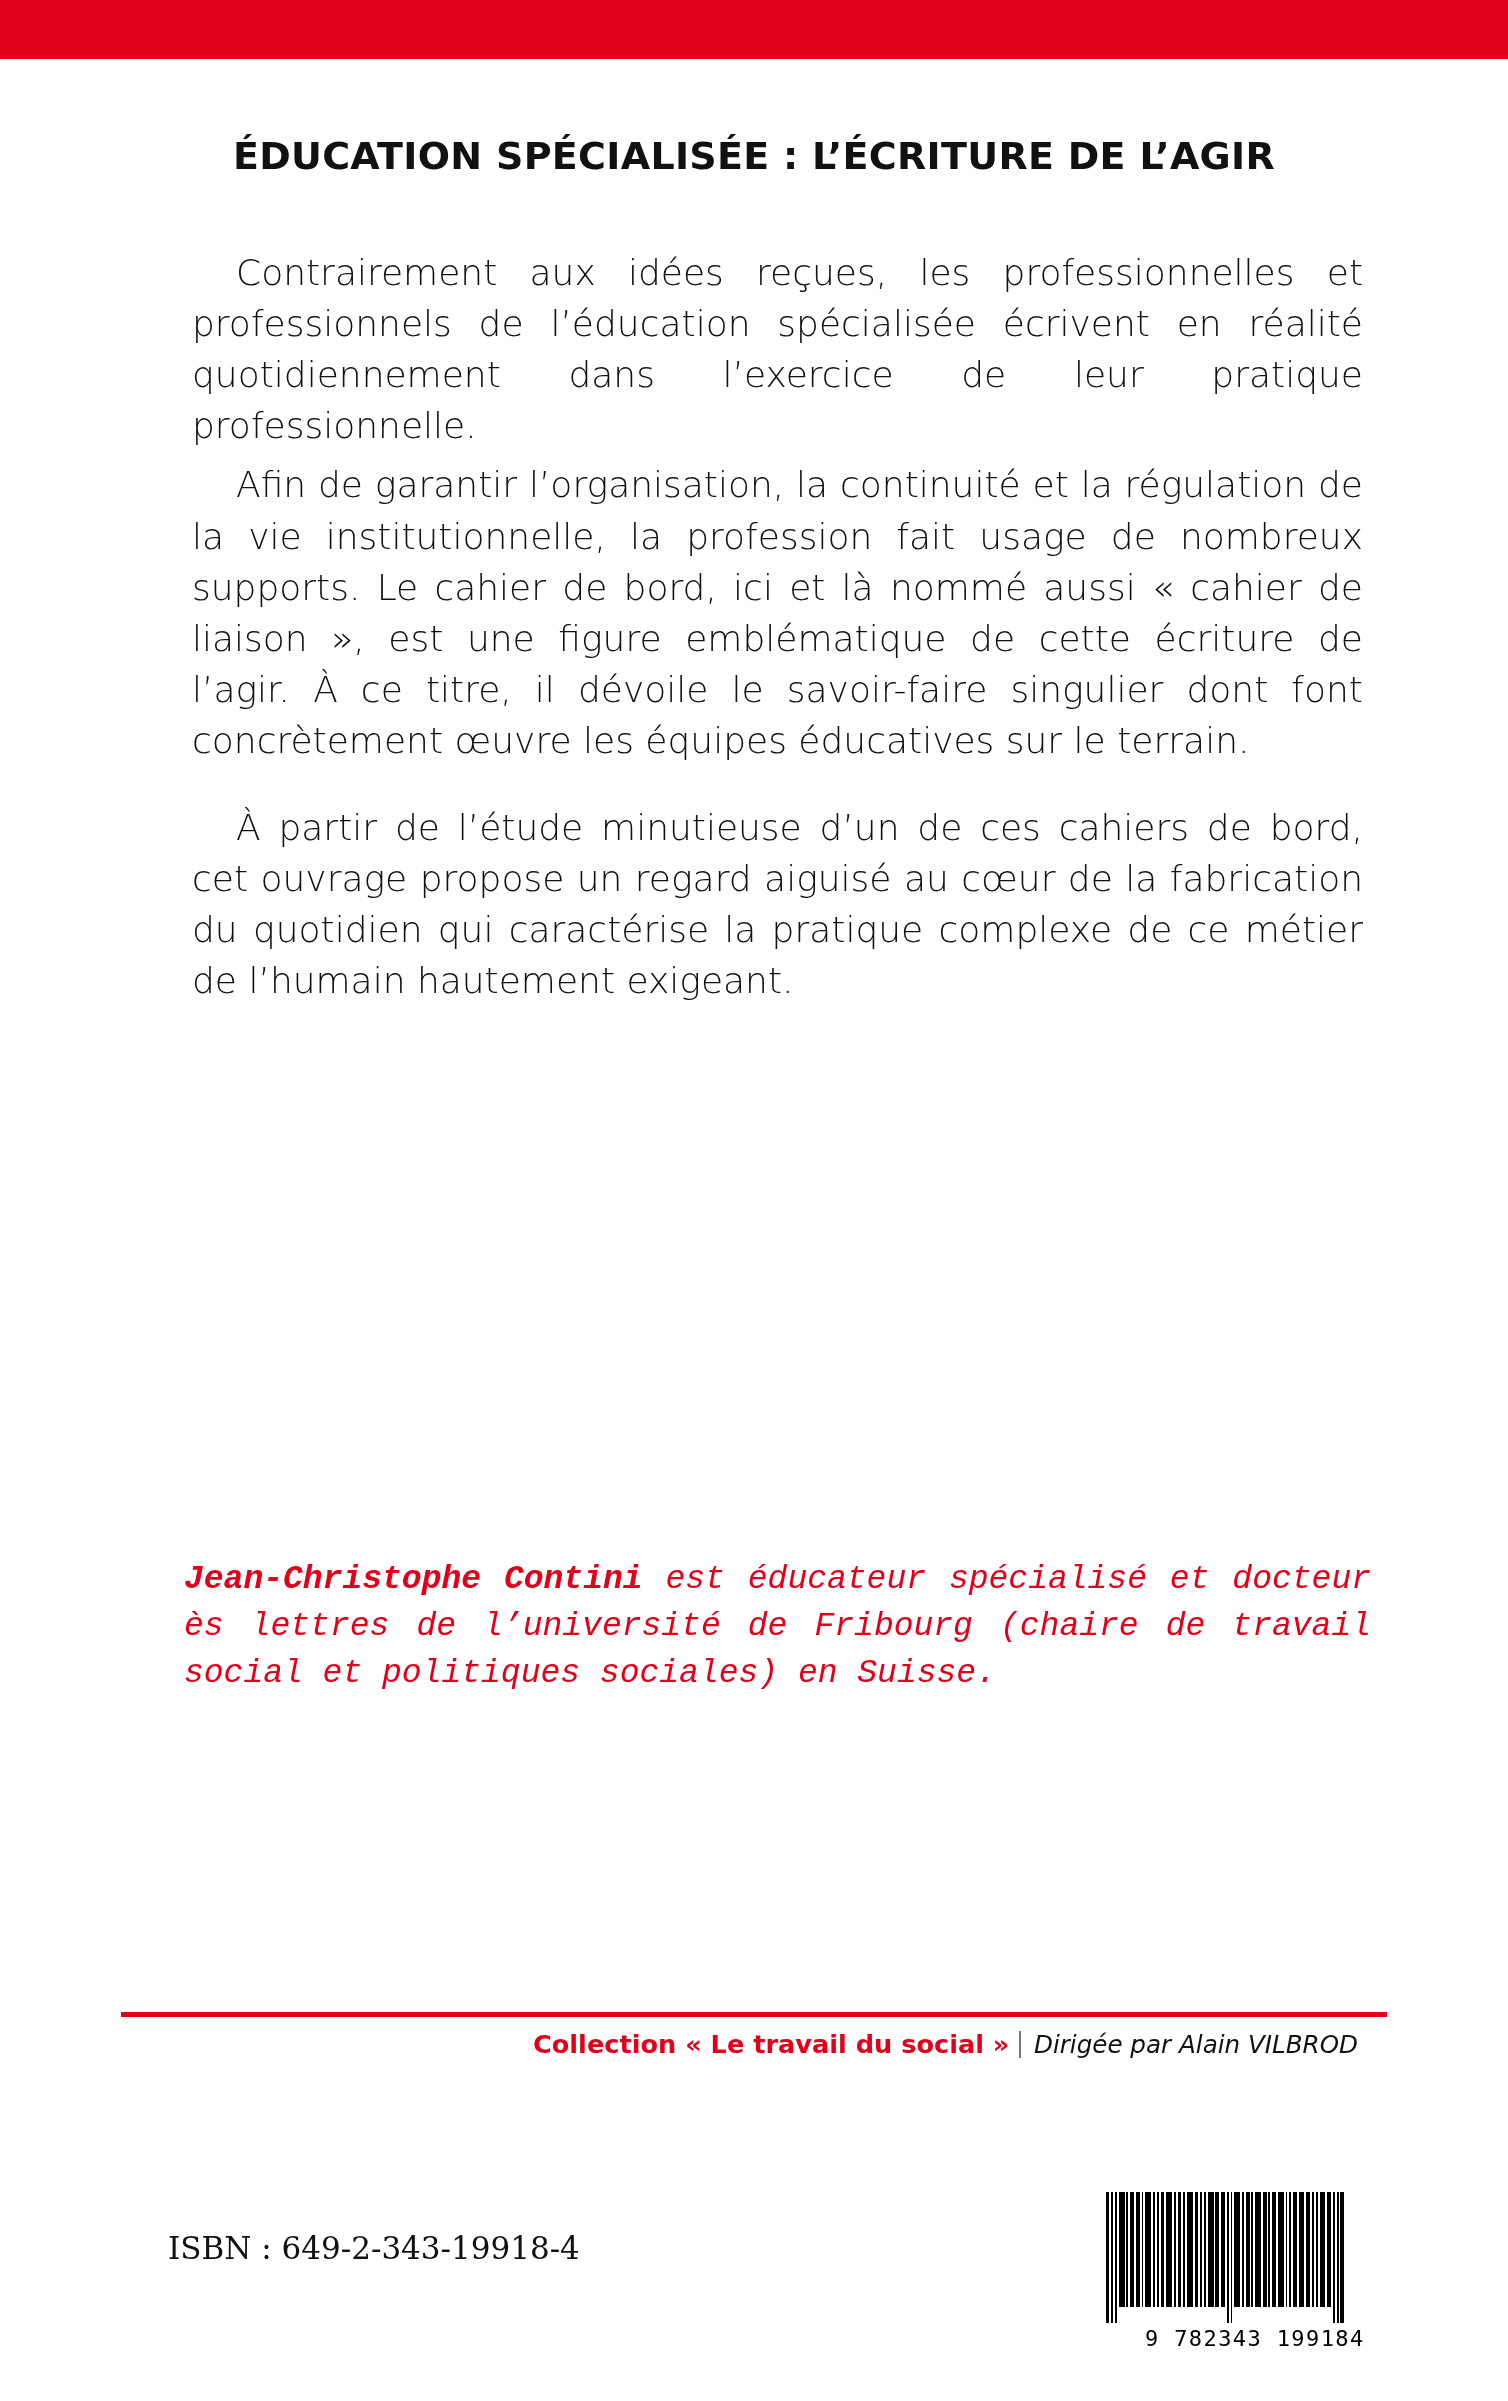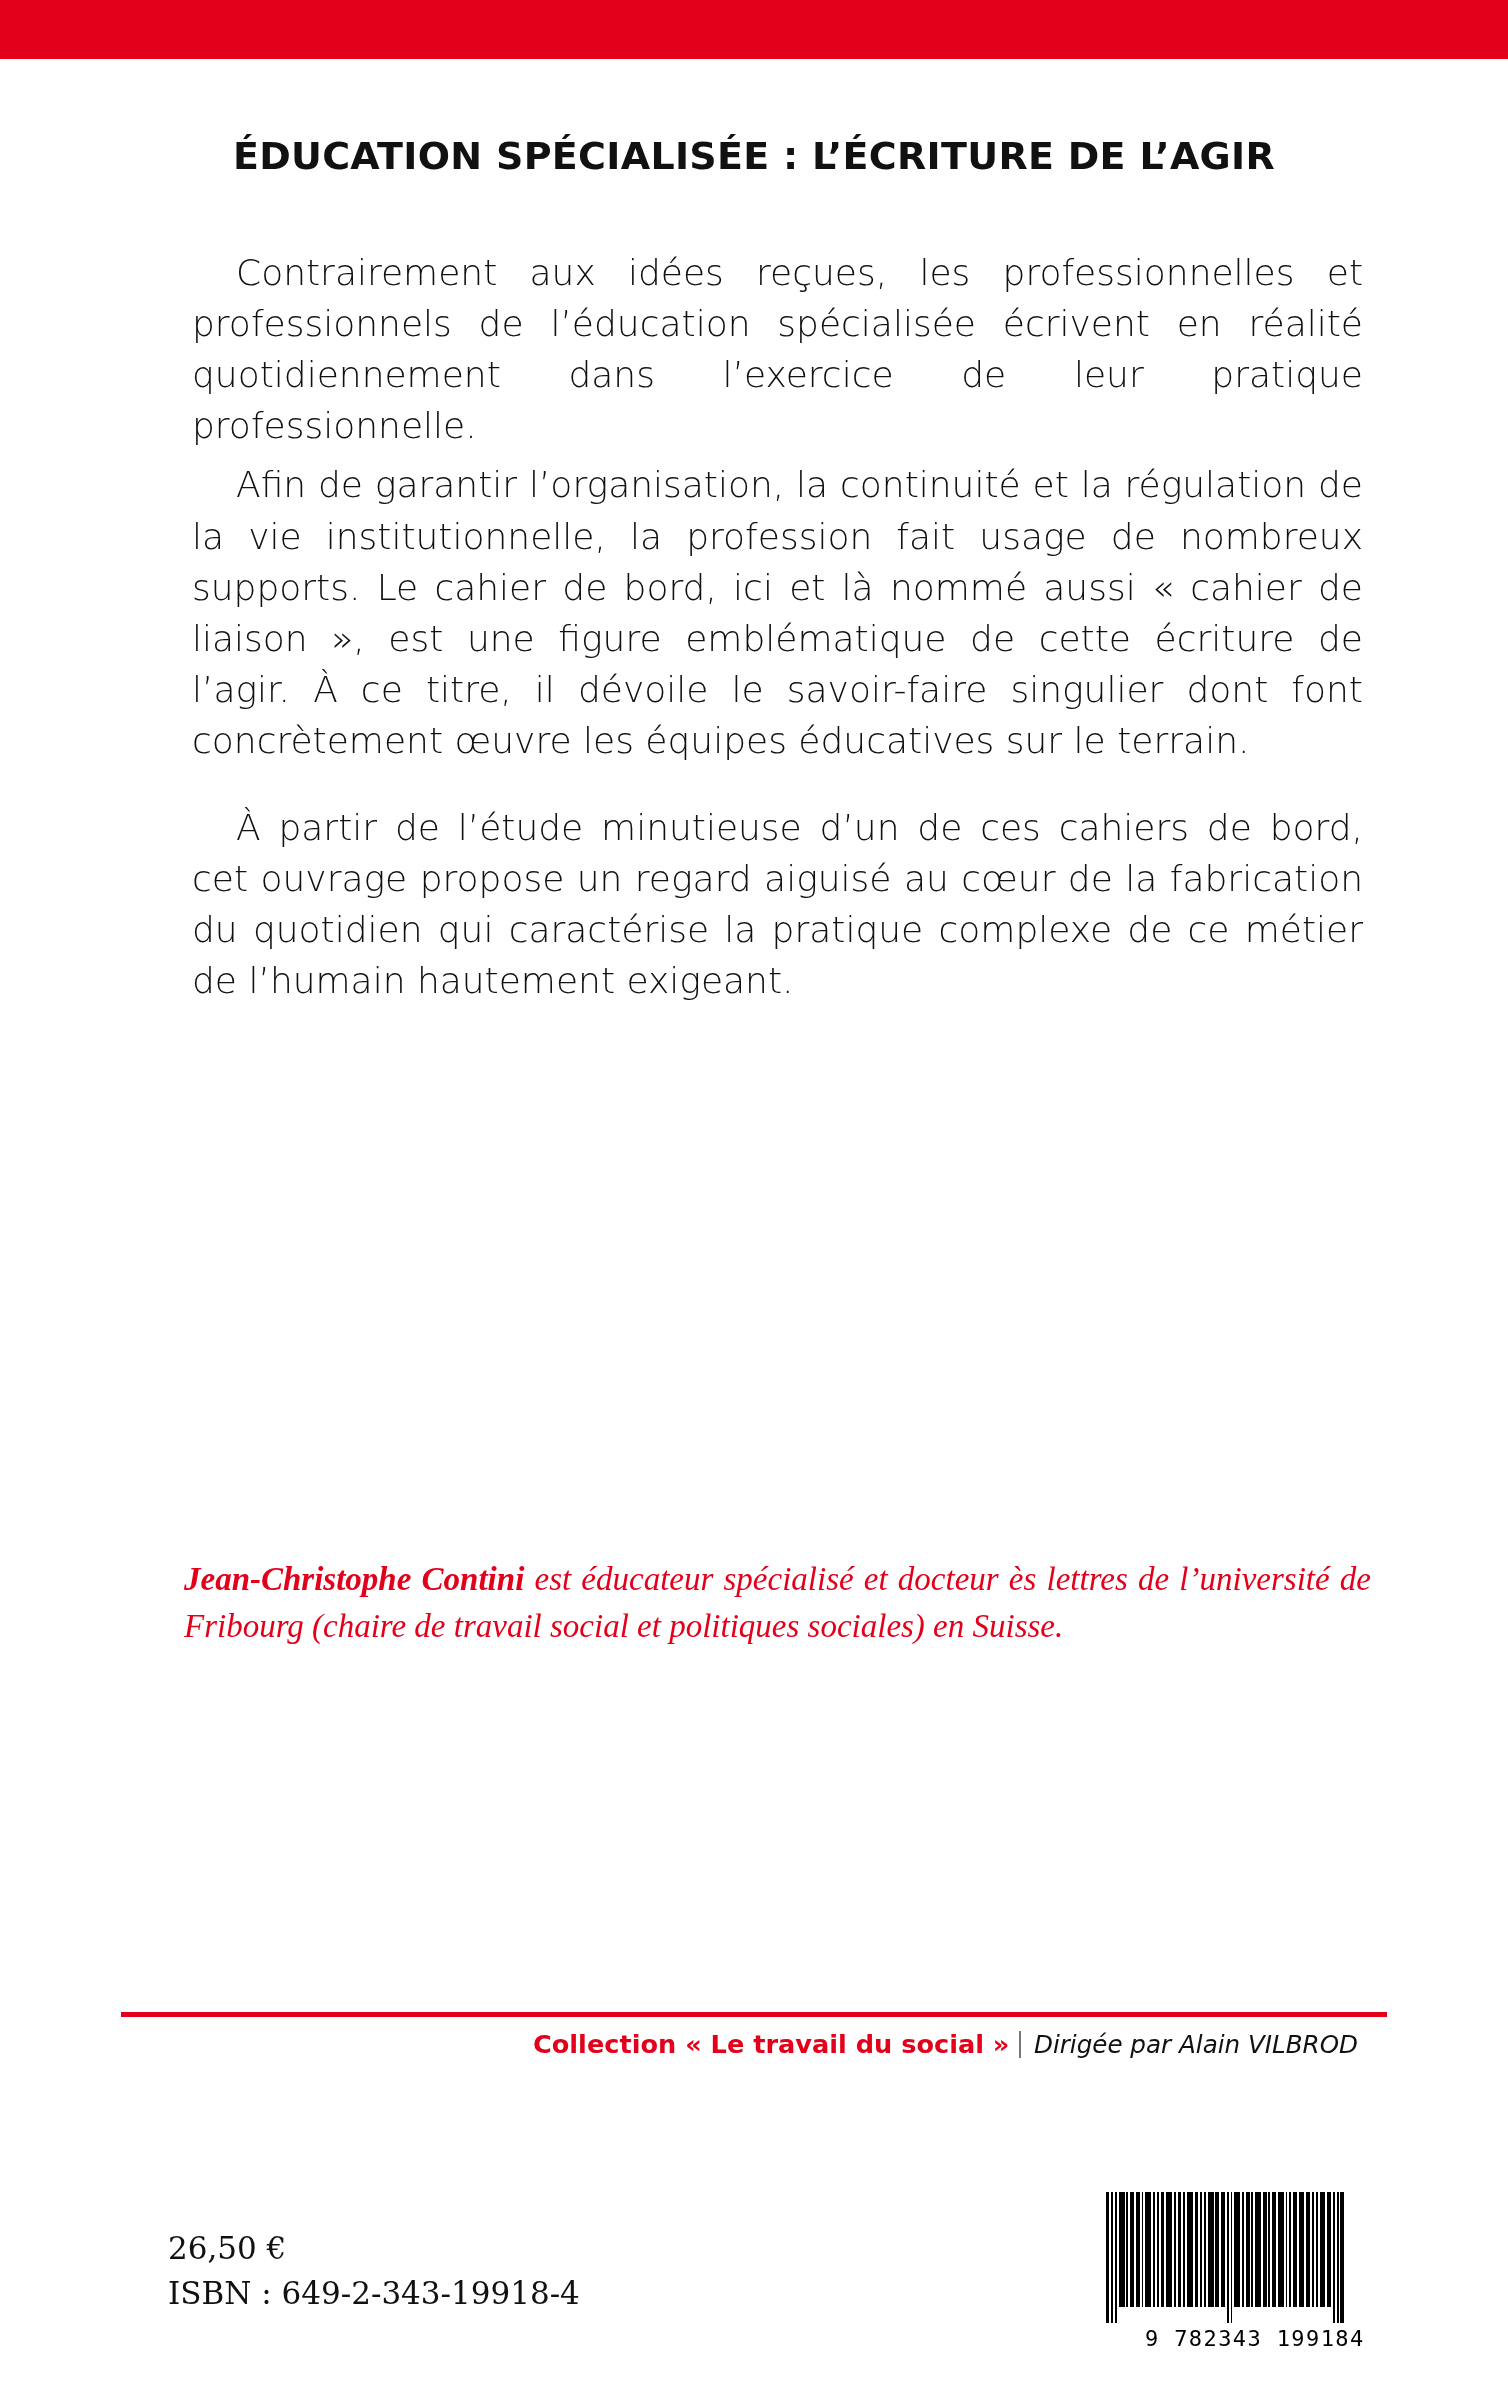--- a/index.html
+++ b/index.html
@@ -71,21 +71,21 @@
   .author-note {
     position: absolute;
     top: 1497px;
     left: 184px;
     width: 1187px;
     font-size: 33px;
     line-height: 1.43;
     text-align: justify;
     font-style: italic;
     color: #e2001a;
-    font-family: Liberation Serif, serif;
+    font-family: Liberation Mono, monospace;
   }
   .author-note .name {
     font-weight: bold;
     font-style: italic;
   }
 
   
   .collection-rule {
     position: absolute;
     top: 1953px;
@@ -187,21 +187,20 @@
   </div>
 
   <div class="author-note"><span class="name">Jean-Christophe Contini</span><span> est éducateur spécialisé et docteur ès lettres de l’université de Fribourg (chaire de travail social et politiques sociales) en Suisse.</span></div>
 
   <div class="collection-rule"></div>
   <div class="collection-line">
     <span class="coll-name">Collection « Le travail du social »</span><span class="coll-sep"></span><span class="coll-dir">Dirigée par Alain VILBROD</span>
   </div>
 
   <div class="price-block">
-    <div>26,50 €</div>
     <div>ISBN : 649-2-343-19918-4</div>
   </div>
 
   <div class="barcode">
     <div class="bars">
       <i style="width:3.8px"></i>
         <i style="width:1.9px"></i>
         <i style="width:1.9px"></i>
       <i class="short" style="width:5.7px"></i>
         <i class="short" style="width:1.9px"></i>

